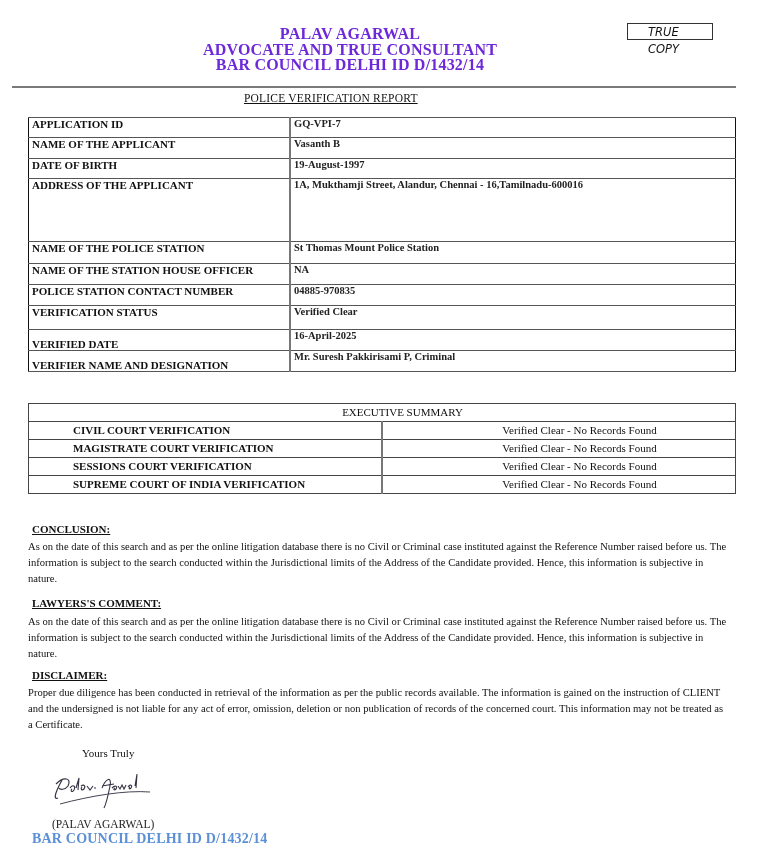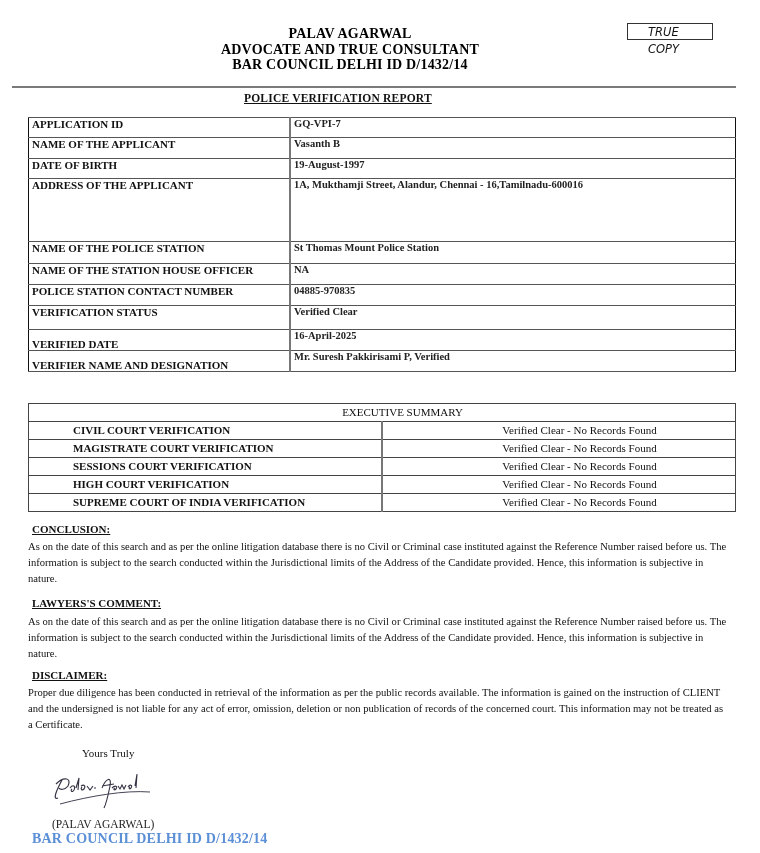--- a/index.html
+++ b/index.html
@@ -1,25 +1,25 @@
 <!DOCTYPE html>
 <html><head>
   <meta charset="utf-8">
   <style>
     html, body { margin: 0; padding: 0; background: #ffffff; }
     body { width: 760px; height: 853px; position: relative; overflow: hidden;
            font-family: "Liberation Serif", "DejaVu Serif", serif; color: #111; }
     .abs { position: absolute; }
     .header-block { left: 180px; top: 26px; width: 340px; text-align: center;
-                    font-weight: bold; font-size: 14px; color: #000000; line-height: 15.5px; letter-spacing: 0.2px; }
+                    font-weight: bold; font-size: 16px; color: #6d28d9; line-height: 15.5px; letter-spacing: 0.2px; }
     .true-copy { left: 627px; top: 23px; width: 86px; height: 17px; border: 1.5px solid #333;
                  font-family: "DejaVu Sans", sans-serif; font-style: italic; font-size: 11.5px;
                  line-height: 17px; padding-left: 20px; box-sizing: border-box; color: #111; }
     .hr { left: 12px; top: 86px; width: 724px; height: 2px; background: #7a7a7a; }
-    .report-title { left: 244px; top: 92px; font-weight: bold; font-size: 11.5px; text-decoration: underline; color: #111; letter-spacing: 0.2px; }
+    .report-title { left: 244px; top: 92px; font-weight: normal; font-size: 11.5px; text-decoration: underline; color: #111; letter-spacing: 0.2px; }
 
     table { border-collapse: collapse; position: absolute; table-layout: fixed; }
     td { font-size: 11px; padding: 0 3px; vertical-align: top; color: #111; }
     .details { left: 28px; top: 117px; width: 708px; border: 1.5px solid #111; padding-left: 43px; }
     .details td { border-top: 1.5px solid #555; border-bottom: 1.5px solid #555; }
     .details td.lbl { width: 254px; font-weight: bold; border-right: 2px solid #777; font-size: 11px; }
     .details td.val { font-size: 10.5px; font-weight: bold; color: #222; }
     .summary { left: 28px; top: 403px; width: 708px; border: 1.5px solid #111; }
     .summary td { border: 1.5px solid #444; font-size: 11px; padding-left: 44px; }
     .summary td.head { text-align: center; font-weight: normal; height: 17px; line-height: 17px; }
@@ -78,44 +78,40 @@
   <tr style="height:24px">
     <td class="lbl">VERIFICATION STATUS</td>
     <td class="val">Verified Clear</td>
   </tr>
   <tr style="height:21px">
     <td class="lbl" style="vertical-align:bottom">VERIFIED DATE</td>
     <td class="val">16-April-2025</td>
   </tr>
   <tr style="height:21px">
     <td class="lbl" style="vertical-align:bottom">VERIFIER NAME AND DESIGNATION</td>
-    <td class="val">Mr. Suresh Pakkirisami P, Verified</td>
+    <td class="val">Mr. Suresh Pakkirisami P, Criminal</td>
   </tr>
 </tbody>
   </table>
 
 <table class="summary">
   <tbody>
       <tr>
     <td class="head" colspan="2">EXECUTIVE SUMMARY</td>
   </tr>
   <tr>
     <td class="lbl">CIVIL COURT VERIFICATION</td>
     <td class="val">Verified Clear - No Records Found</td>
   </tr>
   <tr>
     <td class="lbl">MAGISTRATE COURT VERIFICATION</td>
     <td class="val">Verified Clear - No Records Found</td>
   </tr>
   <tr>
     <td class="lbl">SESSIONS COURT VERIFICATION</td>
-    <td class="val">Verified Clear - No Records Found</td>
-  </tr>
-  <tr>
-    <td class="lbl">HIGH COURT VERIFICATION</td>
     <td class="val">Verified Clear - No Records Found</td>
   </tr>
   <tr>
     <td class="lbl">SUPREME COURT OF INDIA VERIFICATION</td>
     <td class="val">Verified Clear - No Records Found</td>
   </tr>
 </tbody>
   </table>
 
 <div class="abs section-title" style="top:523px">CONCLUSION:</div>

